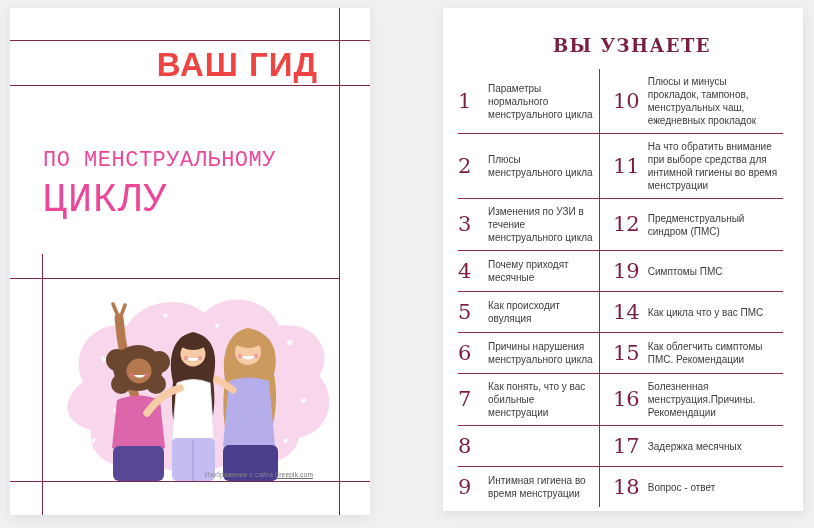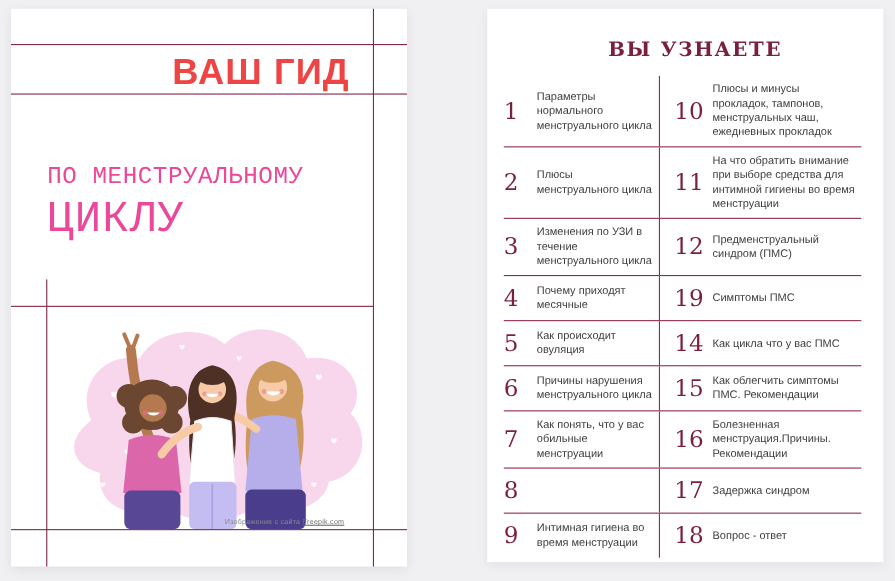--- a/index.html
+++ b/index.html
@@ -238,21 +238,21 @@
           <span class="num">16</span>
           <span class="txt">Болезненная менструация.Причины. Рекомендации</span>
         </div>
     </div>
     <div class="toc-row">
       <div class="cell left">
           <span class="num">8</span>
         </div>
       <div class="cell right">
           <span class="num">17</span>
-          <span class="txt">Задержка синдром</span>
+          <span class="txt">Задержка месячных</span>
         </div>
     </div>
     <div class="toc-row">
       <div class="cell left">
           <span class="num">9</span>
           <span class="txt">Интимная гигиена во время менструации</span>
         </div>
       <div class="cell right">
           <span class="num">18</span>
           <span class="txt">Вопрос - ответ</span>

